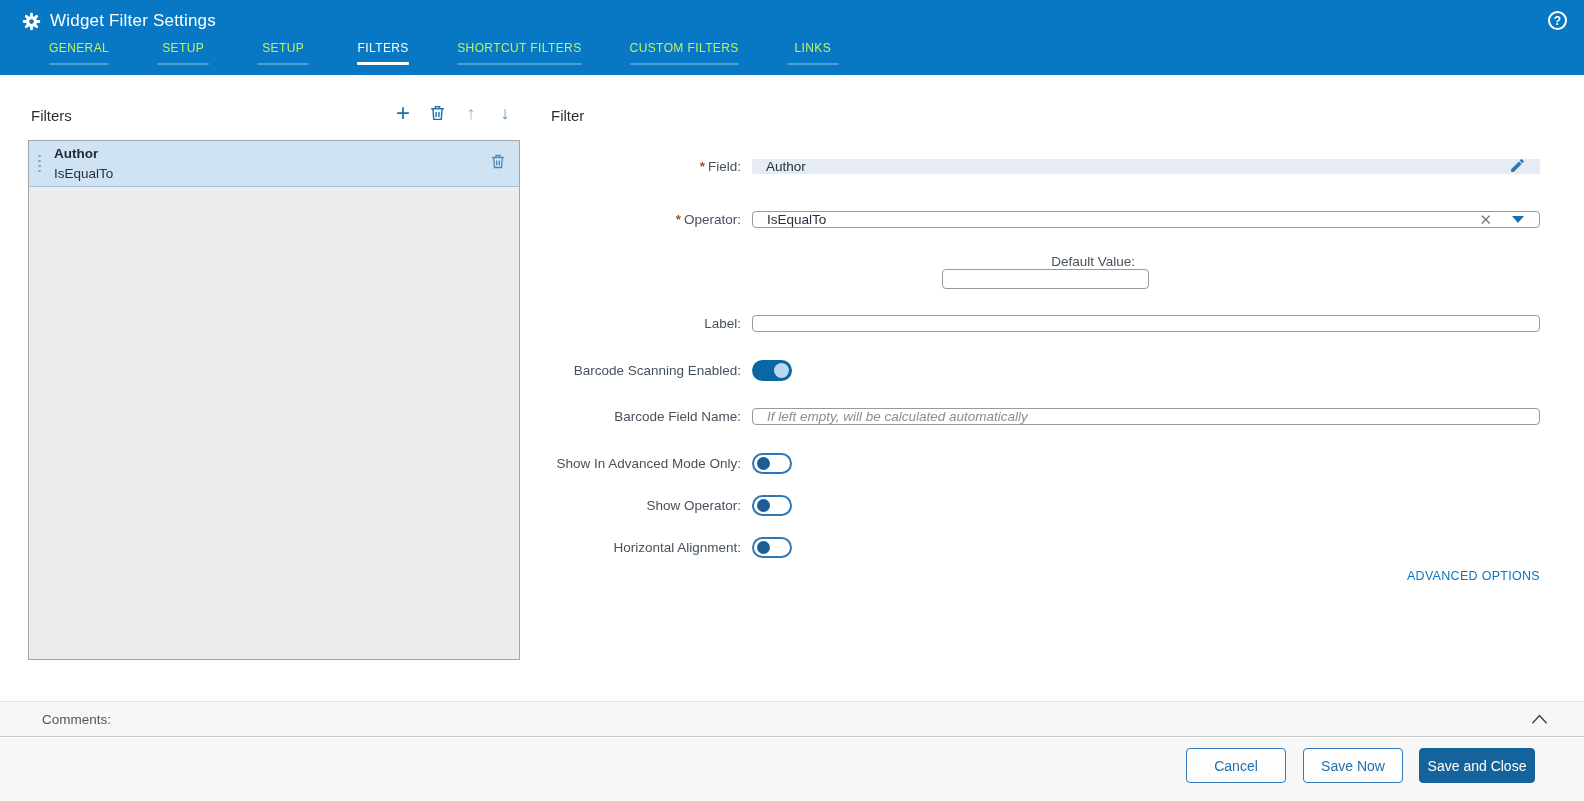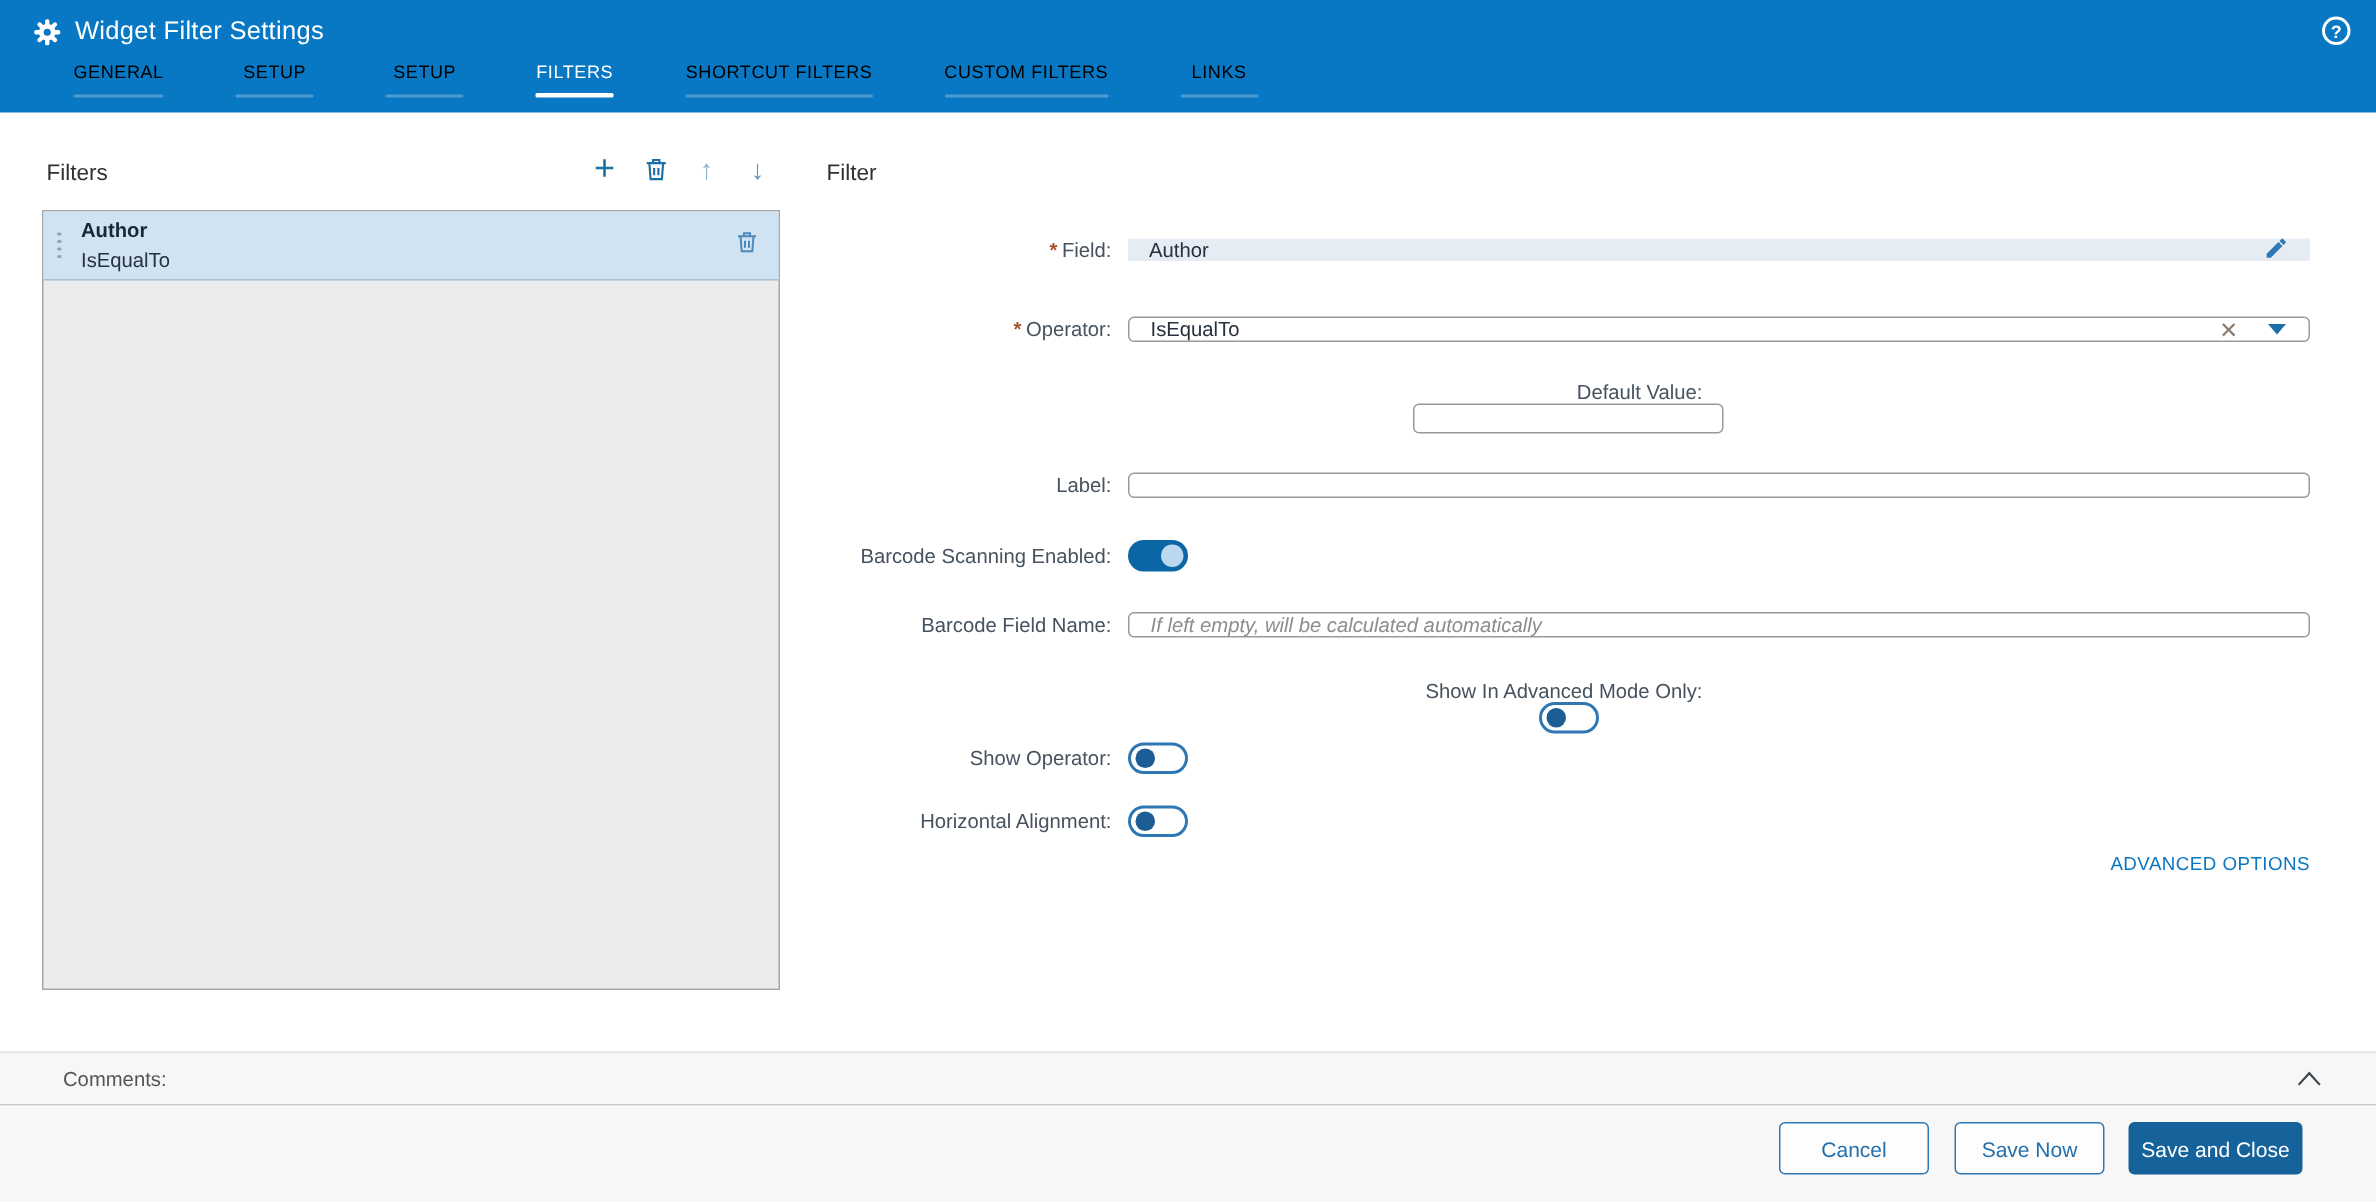--- a/index.html
+++ b/index.html
@@ -11,21 +11,21 @@
   
   .header { position:absolute; top:0; left:0; width:1584px; height:75px; background:#0878c4; }
   .header-top { display:flex; align-items:center; padding:11px 20px 0 22px; }
   .gear { width:19px; height:19px; margin-right:9px; flex:0 0 auto; }
   .app-title { color:#fff; font-size:17px; letter-spacing:.2px; }
   .help-btn { position:absolute; top:11px; right:17px; width:19px; height:19px; border:2px solid #fff;
     border-radius:50%; color:#fff; font-size:12px; font-weight:bold; display:flex; align-items:center;
     justify-content:center; cursor:pointer; }
   .tabs { display:flex; margin:10px 0 0 37px; gap:24px; }
   .tab { min-width:76px; padding:0 12px; text-align:center; font-size:12px; letter-spacing:.4px;
-    color:#000000; cursor:pointer; }
+    color:#bef264; cursor:pointer; }
   .tab .tab-underline { height:2px; background:#4e9ad2; margin-top:8px; border-radius:1px; }
   .tab.active { color:#ffffff; }
   .tab.active .tab-underline { height:3px; background:#ffffff; margin-top:7px; }
   
   .filters-title { position:absolute; left:31px; top:107px; font-size:15px; color:#303030; }
   .list-toolbar { position:absolute; left:393px; top:103px; width:122px; display:flex;
     justify-content:space-between; align-items:center; }
   .tool-ic { width:20px; height:20px; display:flex; align-items:center; justify-content:center; cursor:pointer; }
   .ic-plus { color:#1d6fa8; font-size:24px; font-weight:400; line-height:18px; }
   .ic-trash svg { stroke:#1d6fa8; }
@@ -48,21 +48,21 @@
   .frow { display:flex; align-items:center; }
   .flabel { width:201px; text-align:right; padding-right:11px; font-size:13.5px; color:#46525e; flex:0 0 auto; }
   .req { color:#a5502e; font-weight:bold; margin-right:3px; }
   .fctrl { flex:1; display:flex; align-items:center; }
   .row-field   { height:41px; margin-top:6px; }
   .row-op      { height:35px; margin-top:15px; }
   .row-default { height:35px; margin-top:17px;flex-direction:column; }
   .row-label   { height:35px; margin-top:17px; }
   .row-bscan   { height:21px; margin-top:19px; }
   .row-bname   { height:35px; margin-top:18px; }
-  .row-advmode { height:21px; margin-top:19px;flex-direction:column; }
+  .row-advmode { height:21px; margin-top:19px; }
   .row-showop  { height:21px; margin-top:21px; }
   .row-halign  { height:21px; margin-top:21px; }
   .row-advlink { margin-top:11px; justify-content:flex-end; }
   .readonly-box { width:100%; height:100%; background:#e5ecf3; display:flex; align-items:center;
     padding:0 14px; font-size:13.5px; color:#25313d; position:relative; }
   .pencil { position:absolute; right:14px; top:50%; transform:translateY(-50%); cursor:pointer; }
   .combo { width:100%; height:100%; background:#fff; border:1px solid #999; border-radius:4px;
     display:flex; align-items:center; padding:0 14px; font-size:13.5px; color:#25313d; position:relative; cursor:pointer; }
   .combo .clear-x { position:absolute; right:47px; color:#8a7a6e; font-size:15px; cursor:pointer; }
   .combo .dd-arrow { position:absolute; right:15px; width:0; height:0; border-left:6px solid transparent;

